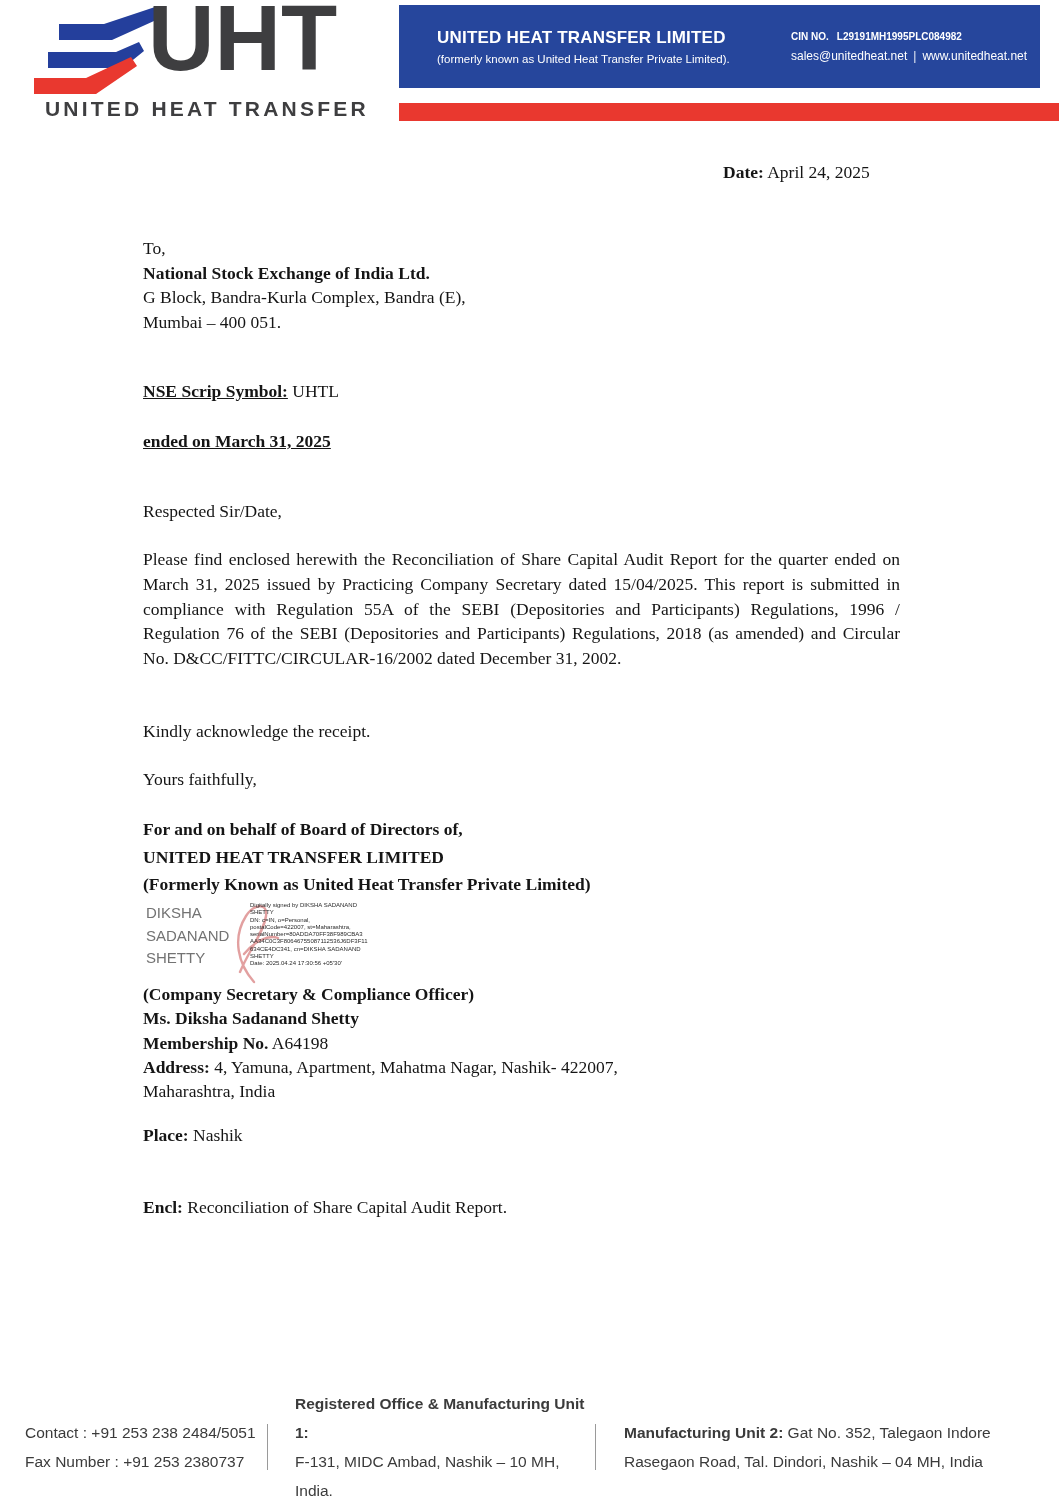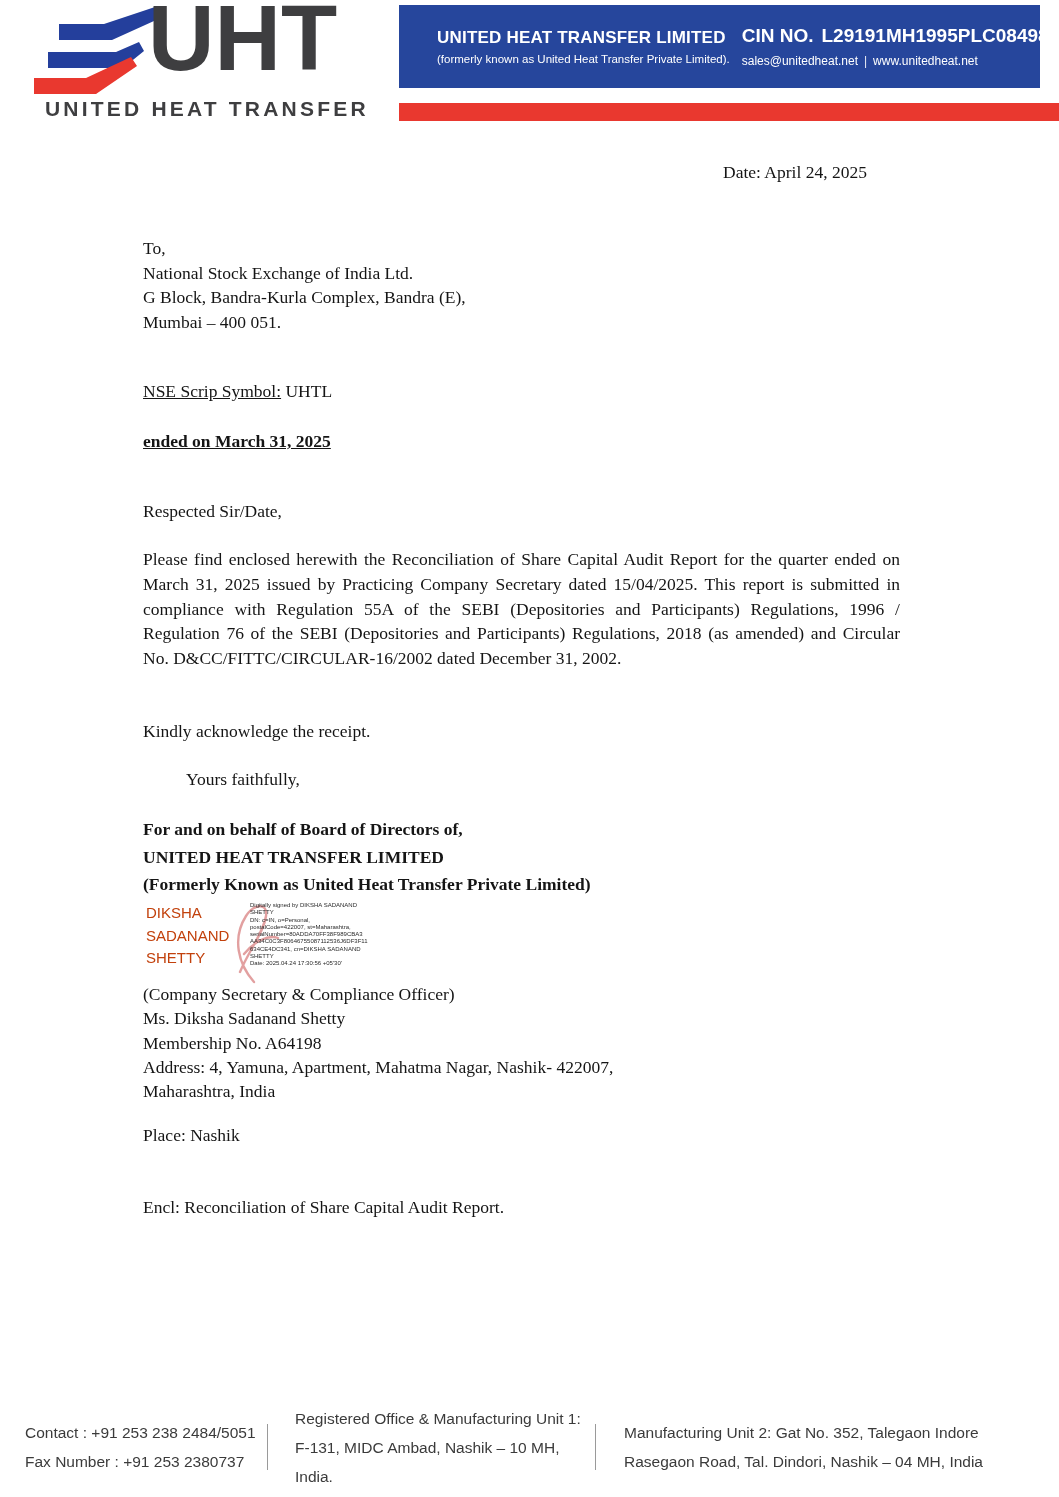--- a/index.html
+++ b/index.html
@@ -31,53 +31,53 @@
   .banner {
     position:absolute; left:399px; top:5px; width:641px; height:83px;
     background:#26469c; color:#ffffff;
     font-family:"Liberation Sans", sans-serif;
     display:flex; align-items:center;
   }
   .banner-left { margin-left:38px; width:342px; }
   .banner-company { font-size:17px; font-weight:700; letter-spacing:0.2px; white-space:nowrap; }
   .banner-former { font-size:11.5px; margin-top:5px; white-space:nowrap; }
   .banner-right { margin-left:12px; }
-  .banner-cin { font-size:19px; font-weight:700; white-space:nowrap; }
+  .banner-cin { font-size:10px; font-weight:700; white-space:nowrap; }
   .banner-cin .cin-label { margin-right:8px; }
   .banner-contact { font-size:12px; margin-top:7px; white-space:nowrap; }
   .banner-contact .sep { margin:0 6px; opacity:0.9; }
   .red-bar { position:absolute; left:399px; top:103px; width:660px; height:18px; background:#e9382f; }
 
   
   .date-line { position:absolute; left:723px; top:162px; font-size:17.5px; }
-  .bold { font-weight:400; }
+  .bold { font-weight:700; }
   .ul { text-decoration:underline; }
   .recipient { position:absolute; left:143px; top:236px; font-size:17.5px; line-height:24.6px; }
   .scrip-line { position:absolute; left:143px; top:381px; font-size:17.5px; }
   .subject-block {
     position:absolute; left:143px; top:428px; width:757px;
     font-size:17.5px; font-weight:700; line-height:27px;
   }
   .subject-block .line { text-decoration:underline; }
   .subject-block .line1 { text-align:justify; text-align-last:justify; }
   .greeting { position:absolute; left:143px; top:501px; font-size:17.5px; }
   .body-par {
     position:absolute; left:143px; top:547px; width:757px;
     font-size:17.5px; line-height:24.8px; text-align:justify;
   }
   .ack-line   { position:absolute; left:143px; top:721px; font-size:17.5px; }
-  .closing    { position:absolute; left:143px; top:769px; font-size:17.5px;margin-left:43px; }
+  .closing    { position:absolute; left:143px; top:769px; font-size:17.5px; }
   .behalf     { position:absolute; left:143px; top:816px; font-size:17.5px; font-weight:700; line-height:27.5px; }
   .pre { white-space:pre-line; }
 
   .dsig-area { position:absolute; left:146px; top:898px; width:420px; height:88px; }
   .dsig-name {
     position:absolute; left:0; top:4px;
     font-family:"Liberation Sans", sans-serif;
-    font-size:15px; line-height:22.5px; color:#c2410c;
+    font-size:15px; line-height:22.5px; color:#737373;
   }
   .dsig-flourish { position:absolute; left:78px; top:-4px; width:70px; height:96px; }
   .dsig-details {
     position:absolute; left:104px; top:4px; width:150px;
     font-family:"Liberation Sans", sans-serif;
     font-size:6px; line-height:7.3px; color:#2a2a2a;
   }
   .signatory { position:absolute; left:143px; top:982px; font-size:17.5px; line-height:24.3px; }
   .place-line { position:absolute; left:143px; top:1125px; font-size:17.5px; }
   .encl-line  { position:absolute; left:143px; top:1197px; font-size:17.5px; }

